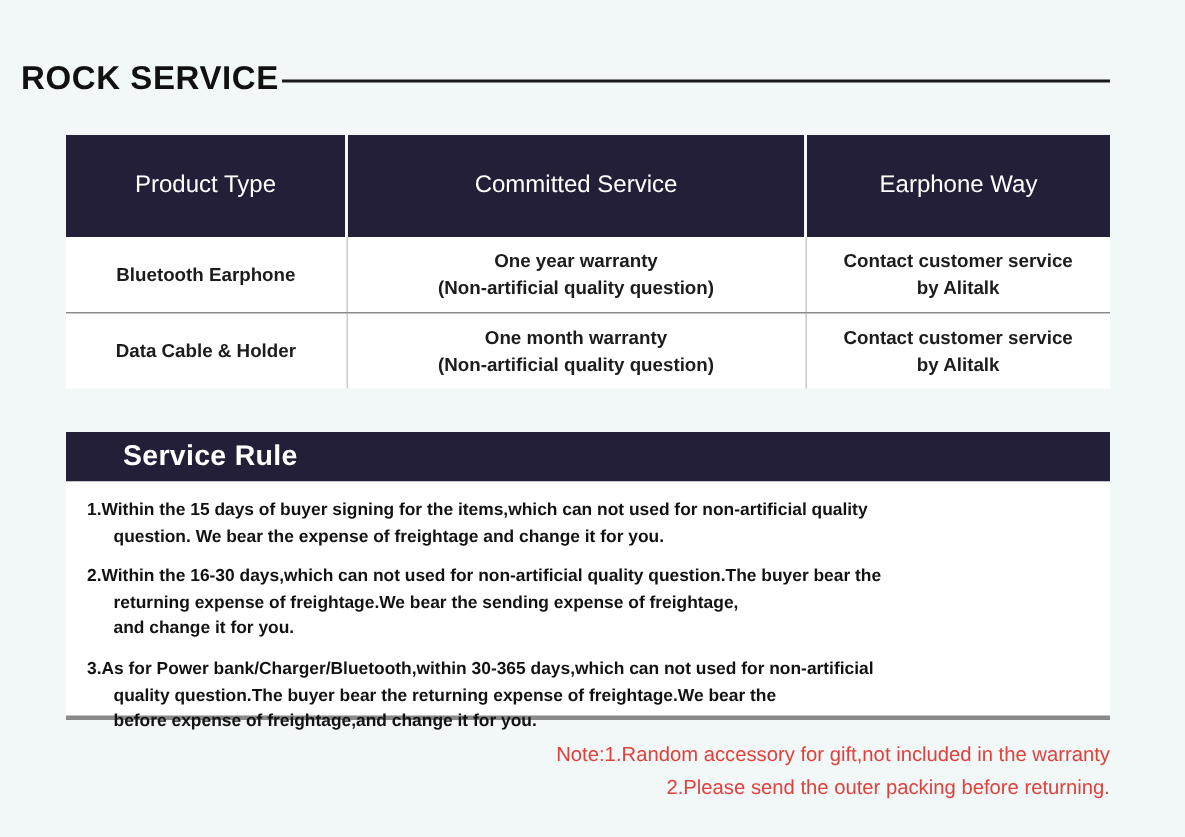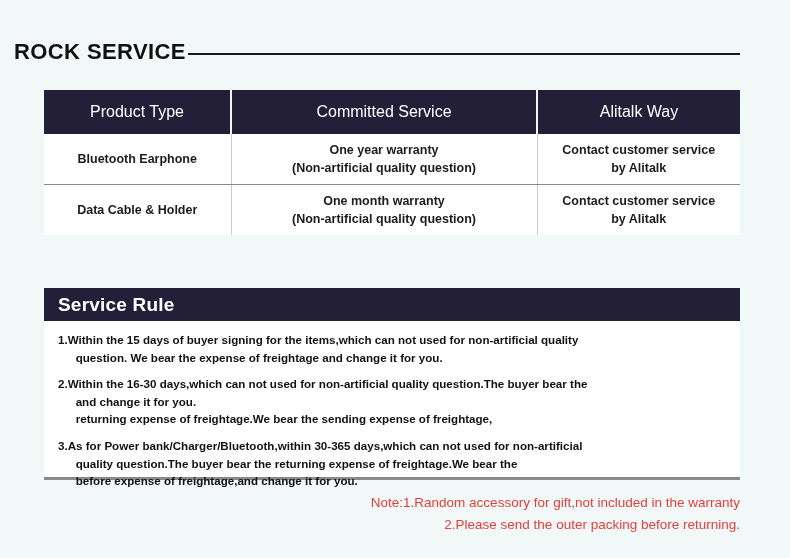--- a/index.html
+++ b/index.html
@@ -56,21 +56,21 @@
 
   .svc-table thead th {
     background: #241f38;
     color: #ffffff;
     font-size: 16px;
     font-weight: normal;
     height: 44px;
     text-align: center;
     vertical-align: middle;
     border-right: 2px solid #f2f7f7;
-    padding: 0;
+    padding: 12px;
   }
   .svc-table thead th:last-child { border-right: none; }
 
   .svc-table tbody td {
     background: #ffffff;
     color: #1c1c1c;
     font-size: 12.5px;
     font-weight: bold;
     height: 46px;
     text-align: center;
@@ -95,20 +95,21 @@
     background: #241f38;
     display: flex;
     align-items: center;
   }
   .rule-banner-text {
     color: #ffffff;
     font-size: 19px;
     font-weight: bold;
     padding-left: 14px;
     letter-spacing: 0.2px;
+    margin-left: 24px;
   }
 
   
   .rules-body {
     position: absolute;
     left: 44px;
     top: 321px;
     width: 696px;
     height: 159px;
     background: #ffffff;
@@ -159,21 +160,21 @@
 <table class="svc-table">
   <colgroup>
     <col class="c1">
       <col class="c2">
       <col class="c3">
   </colgroup>
   <thead>
     <tr>
       <th>Product Type</th>
       <th>Committed Service</th>
-      <th>Alitalk Way</th>
+      <th>Earphone Way</th>
     </tr>
   </thead>
   <tbody>
     <tr>
       <td class="cell-type">Bluetooth Earphone</td>
       <td>
         <span class="cell-sub">One year warranty</span>
         <span class="cell-sub">(Non-artificial quality question)</span>
       </td>
       <td>
@@ -206,22 +207,22 @@
     <span class="rule-lines">
       <span>Within the 15 days of buyer signing for the items,which can not used for non-artificial quality</span>
       <span class="indent">question. We bear the expense of freightage and change it for you.</span>
     </span>
   </div>
 
   <div class="rule-item">
     <span class="rule-num">2.</span>
     <span class="rule-lines">
       <span>Within the 16-30 days,which can not used for non-artificial quality question.The buyer bear the</span>
+      <span class="indent">returning expense of freightage.We bear the sending expense of freightage,</span>
       <span class="indent">and change it for you.</span>
-      <span class="indent">returning expense of freightage.We bear the sending expense of freightage,</span>
     </span>
   </div>
 
   <div class="rule-item">
     <span class="rule-num">3.</span>
     <span class="rule-lines">
       <span>As for Power bank/Charger/Bluetooth,within 30-365 days,which can not used for non-artificial</span>
       <span class="indent">quality question.The buyer bear the returning expense of freightage.We bear the</span>
       <span class="indent">before expense of freightage,and change it for you.</span>
     </span>

